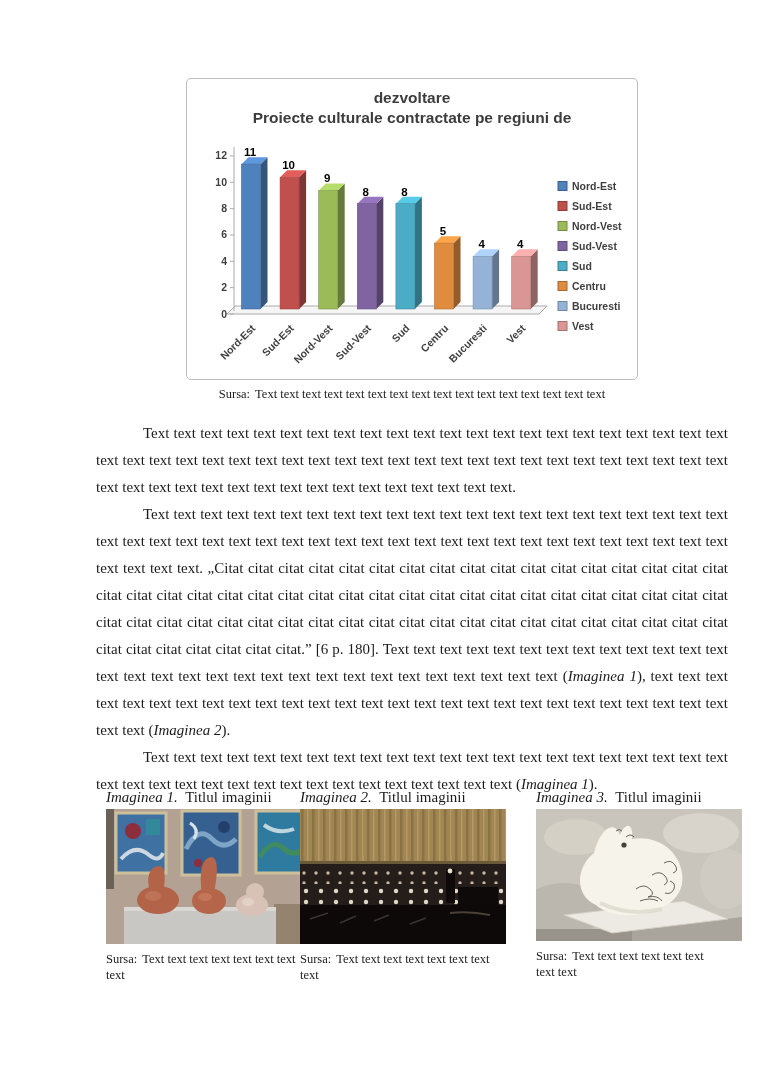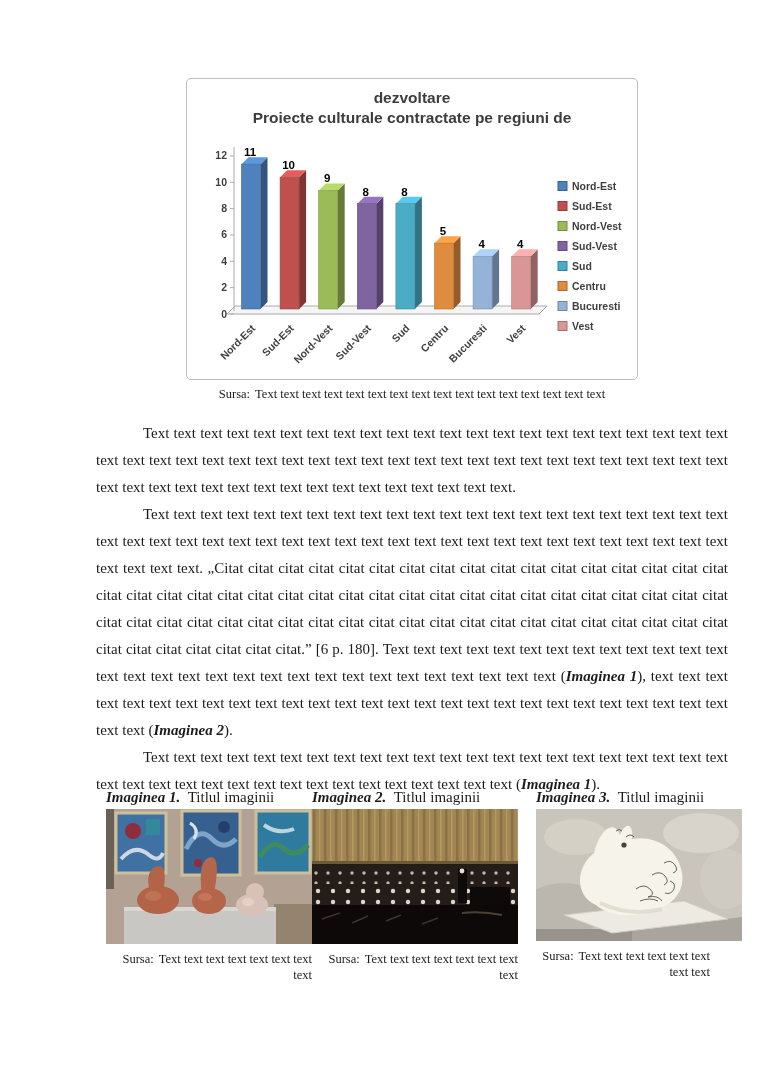--- a/index.html
+++ b/index.html
@@ -15,32 +15,32 @@
   .chart-svg{position:absolute;left:0;top:0;}
 
   .chart-caption{position:absolute;top:386px;left:96px;width:632px;text-align:center;
                  font-size:12.5px;line-height:16px;}
   .cap-label{margin-right:5px;}
 
   
   .body-text{position:absolute;top:420px;left:96px;width:632px;
              font-size:15px;line-height:27px;text-align:justify;}
   .body-text p{margin:0;text-indent:47px;}
-  .bi{font-weight:bold;font-style:italic;}
+  .bi{font-weight:normal;font-style:italic;}
 
   
   .figures{position:absolute;top:789px;left:96px;width:648px;height:200px;}
   .fig-col{position:absolute;top:0;}
   .fig-col.c1{left:0;width:206px;padding-left:10px;}
-  .fig-col.c2{left:216px;width:206px;}
+  .fig-col.c2{left:204px;width:206px;}
   .fig-col.c3{left:440px;width:174px;}
   .fig-head{font-size:15px;line-height:17px;white-space:nowrap;}
   .fig-head .bi{margin-right:4px;}
   .fig-img{display:block;margin-top:3px;}
-  .fig-cap{margin-top:7px;text-align:right;font-size:12.5px;line-height:16px;}
+  .fig-cap{margin-top:7px;text-align:left;font-size:12.5px;line-height:16px;}
 </style>
 </head>
 <body>
 
 <div class="page">
 
   <div class="chart-panel">
     <svg class="chart-svg" width="452" height="302" viewBox="0 0 452 302">
         <polygon points="40,235 352,235 360,227 48,227" fill="#f5f5f5" stroke="#ababab" stroke-width="1"></polygon>
         <line x1="47" y1="68" x2="47" y2="232" stroke="#ababab"></line>

